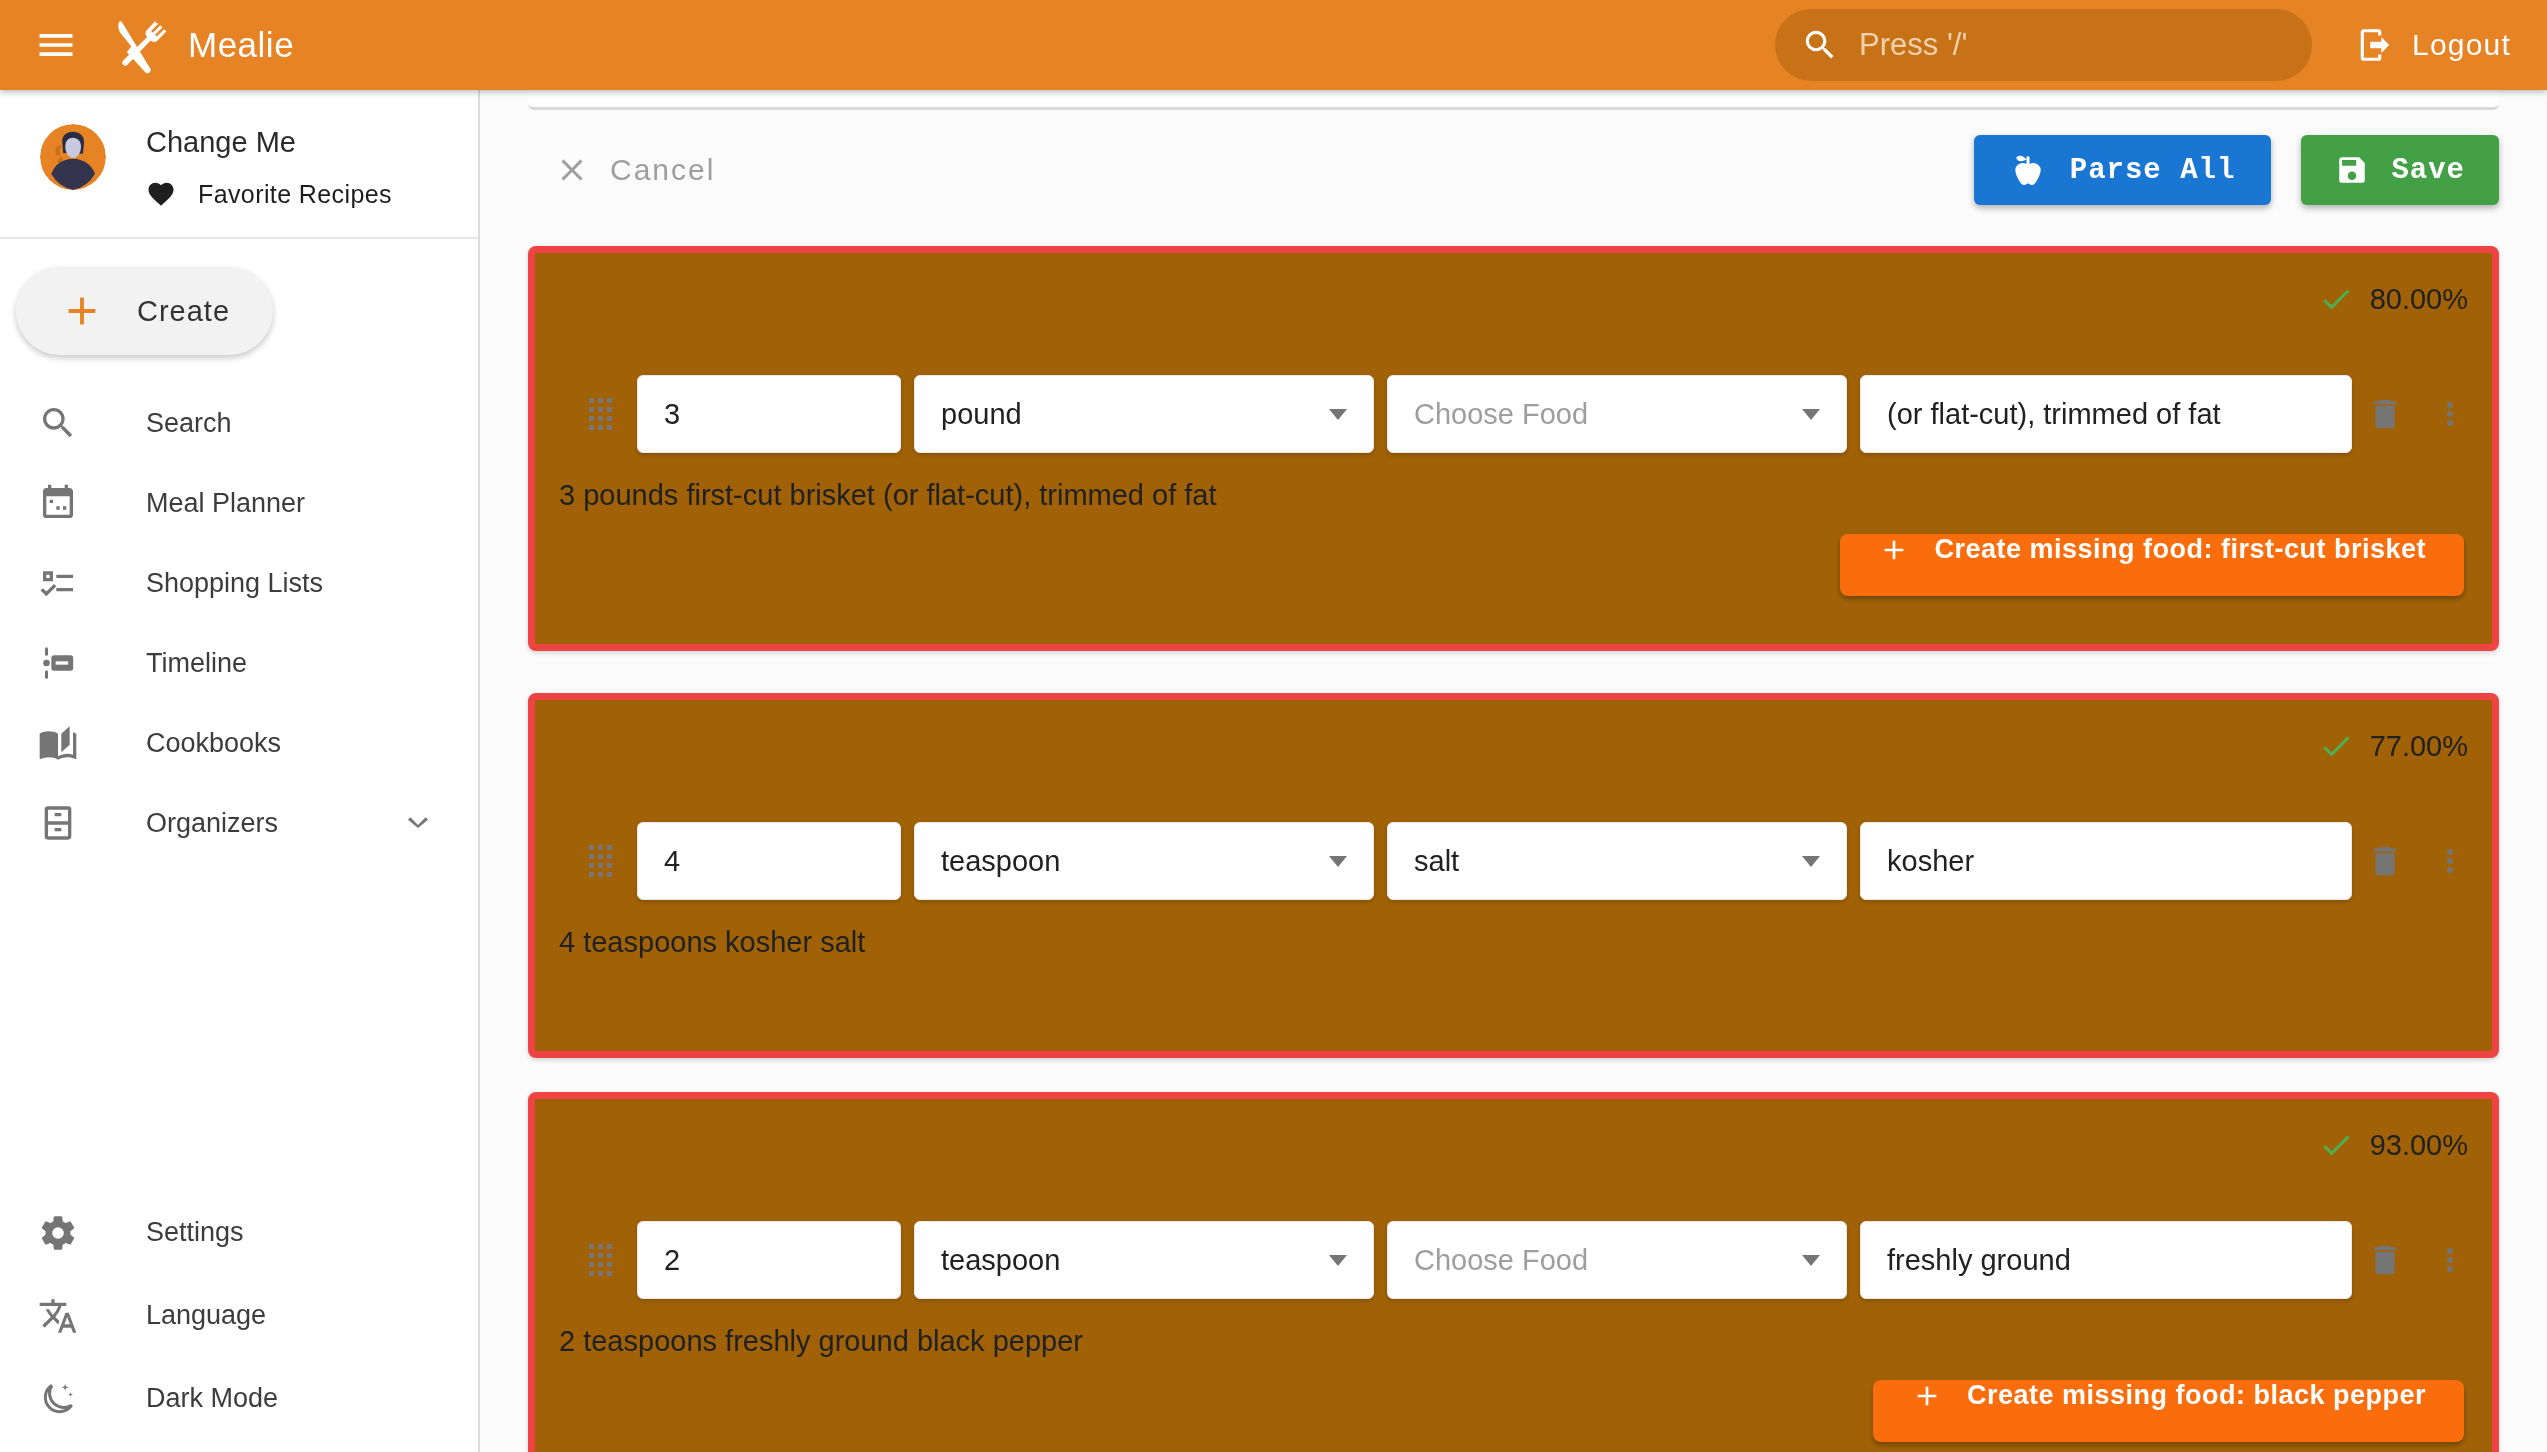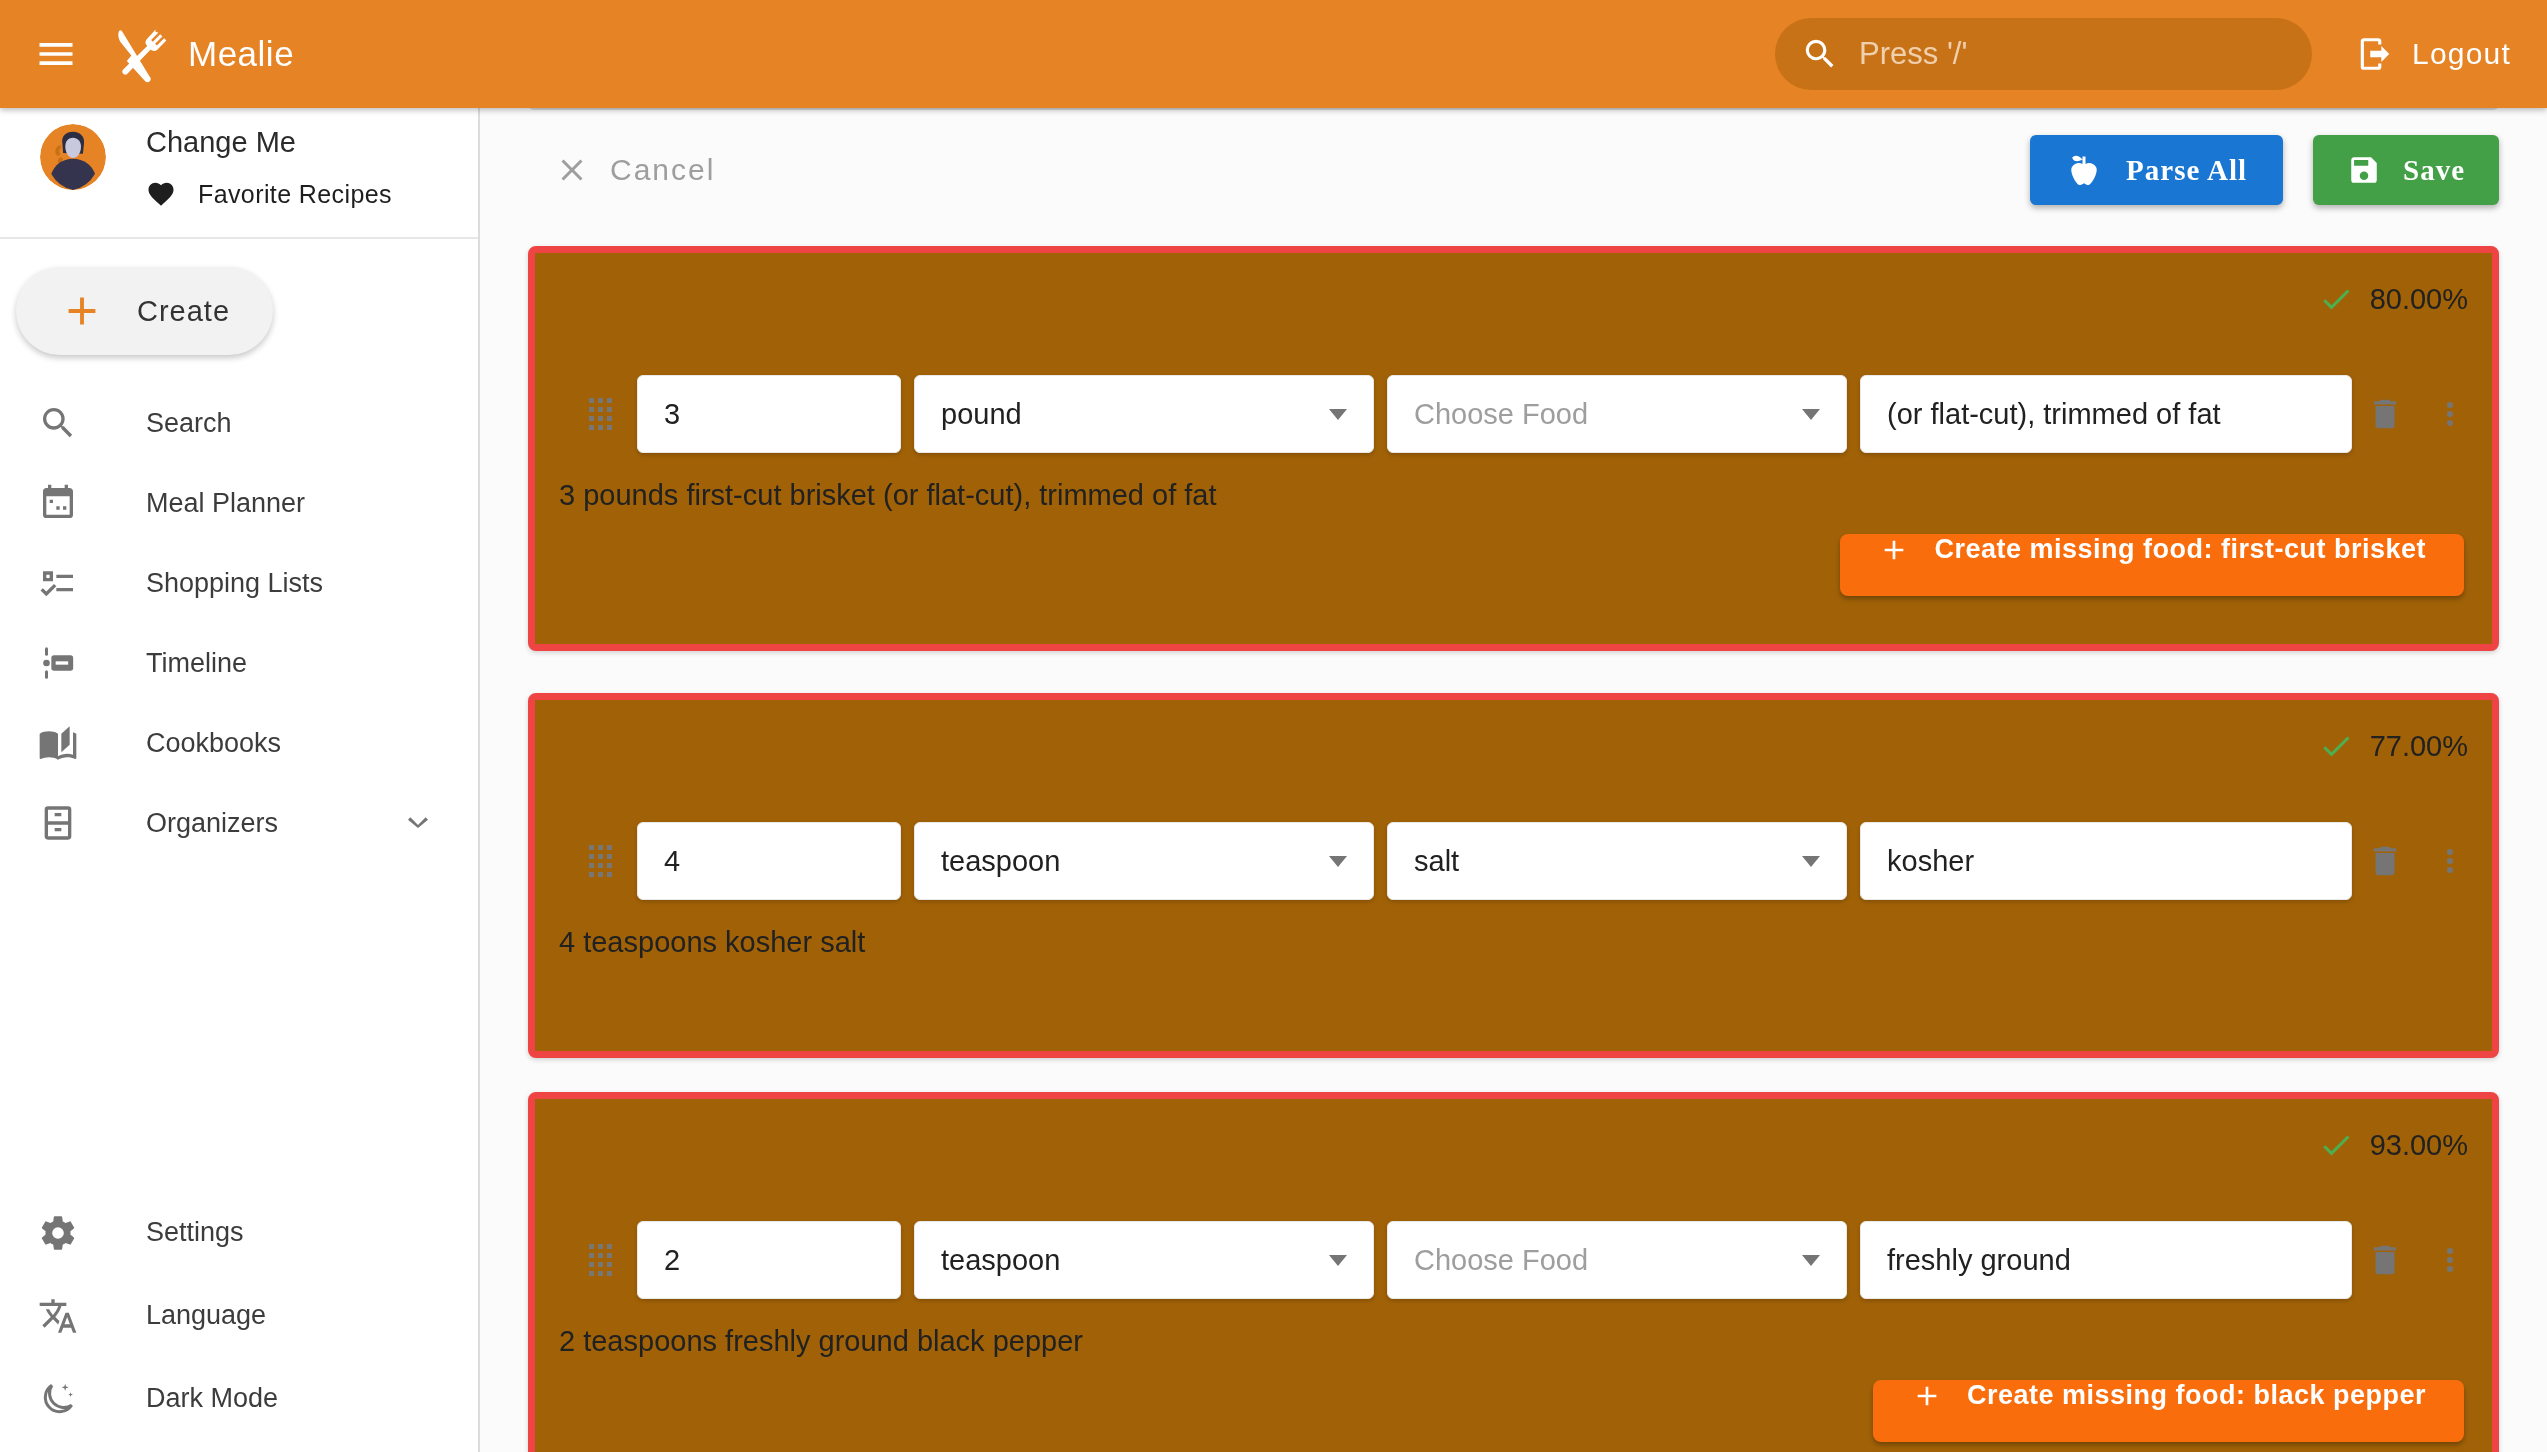--- a/index.html
+++ b/index.html
@@ -5,21 +5,21 @@
   :root{
     --orange:#E58325; --orange-dark:#C87218; --blue:#1976D2; --green:#43A047;
     --check-green:#4CAF50; --missing-orange:#F96D0D; --text:#212121;
     --gray:#757575; --placeholder:#9E9E9E;
   }
   *{box-sizing:border-box; margin:0; padding:0;}
   html,body{width:2547px; height:1453px; overflow:hidden;}
   body{font-family:"Liberation Sans", sans-serif; background:#FBFBFB; color:var(--text);}
 
   
-  .appbar{position:absolute; left:0; top:0; width:2547px; height:108px; background:var(--orange);
+  .appbar{position:absolute; left:0; top:0; width:2547px; height:90px; background:var(--orange);
     display:flex; align-items:center; padding:0 36px 0 34px; box-shadow:0 2px 6px rgba(0,0,0,.28); z-index:30;}
   .iconbtn{display:flex; align-items:center; justify-content:center; cursor:pointer; background:none; border:none;}
   .appbar svg{display:block;}
   .appbar-title{color:#fff; font-size:35px; font-weight:500; letter-spacing:0.5px; margin-left:18px;}
   .logo{margin-left:28px;}
   .searchbox{margin-left:auto; width:537px; height:72px; border-radius:36px; background:var(--orange-dark);
     display:flex; align-items:center; padding-left:26px; cursor:text;}
   .searchbox .ph{margin-left:20px; font-size:31px; color:rgba(255,244,230,.72);}
   .logout{margin-left:44px; display:flex; align-items:center; gap:18px; cursor:pointer;}
   .logout span{color:#fff; font-size:30px; font-weight:500; letter-spacing:1.2px;}
@@ -44,21 +44,21 @@
   .sidebar-footer{margin-top:auto; padding-bottom:12px;}
   .sidebar-footer .nav-item{height:83px;}
 
   
   .main{position:absolute; left:480px; top:90px; right:0; bottom:0; background:#FBFBFB; padding:0 48px; overflow:hidden;}
   .sliver-top{height:20px; background:#fff; border-bottom:3px solid #D9D9D9; border-radius:0 0 6px 6px;}
   .toolbar{margin-top:24px; height:72px; display:flex; align-items:center;}
   .cancel{display:flex; align-items:center; gap:20px; margin-left:26px; cursor:pointer; background:none; border:none; font-family:inherit;}
   .cancel span{font-size:30px; font-weight:500; letter-spacing:2px; color:var(--placeholder);}
   .btn{display:flex; align-items:center; border:none; border-radius:6px; height:70px; cursor:pointer;
-    box-shadow:0 3px 6px rgba(0,0,0,.3); color:#fff; font-family:Liberation Serif, serif; font-weight:600; font-size:29px; letter-spacing:1px;}
+    box-shadow:0 3px 6px rgba(0,0,0,.3); color:#fff; font-family:Liberation Mono, monospace; font-weight:600; font-size:29px; letter-spacing:1px;}
   .btn-parse{margin-left:auto; background:var(--blue); padding:0 36px; gap:24px;}
   .btn-save{margin-left:30px; background:var(--green); padding:0 34px; gap:22px;}
 
   .cards{margin-top:40px;}
   .card{background:#a16207; border:7px solid #ef4444; border-radius:8px; box-shadow:0 2px 5px rgba(0,0,0,.16);
     padding:0 24px; margin-bottom:34px;}
   .conf-row{display:flex; align-items:center; justify-content:flex-end; gap:16px; padding-top:28px;}
   .conf-row span{font-size:29px; color:var(--text);}
   .fields-row{display:flex; align-items:center; margin-top:58px;}
   .draghandle{width:23px; height:32px; margin:0 25px 0 30px; display:grid; cursor:grab;

